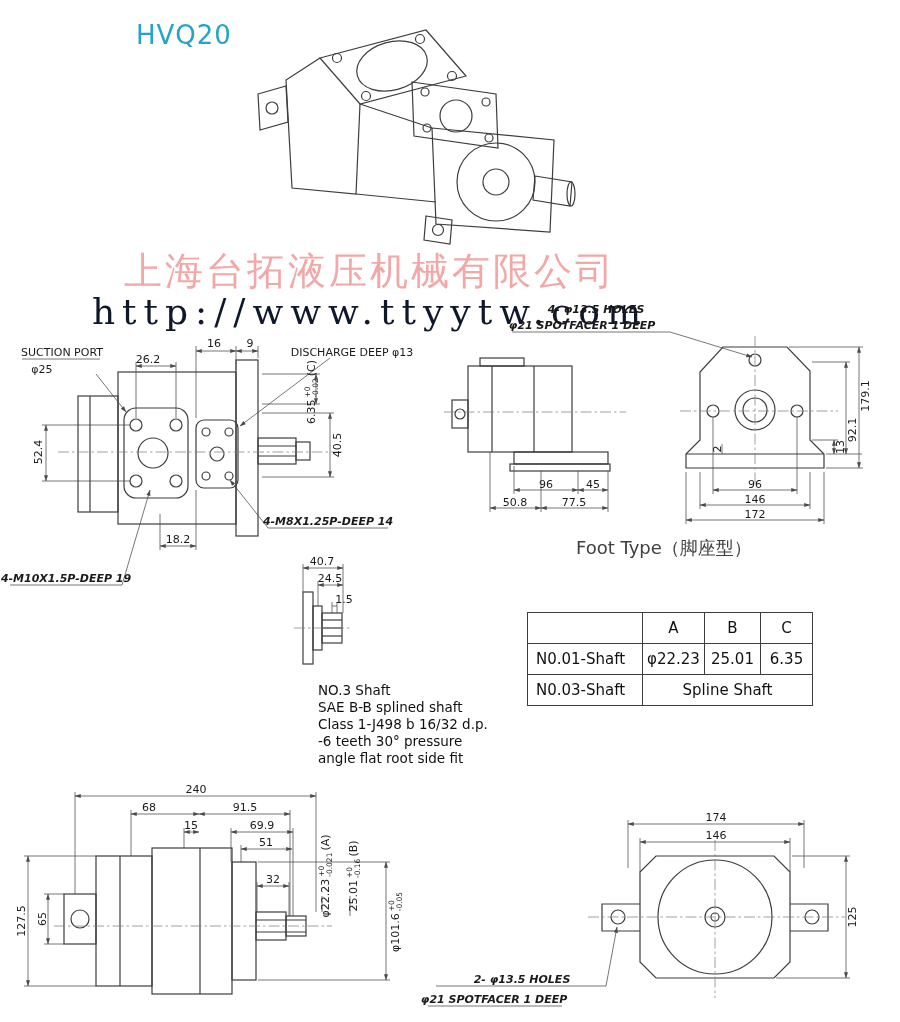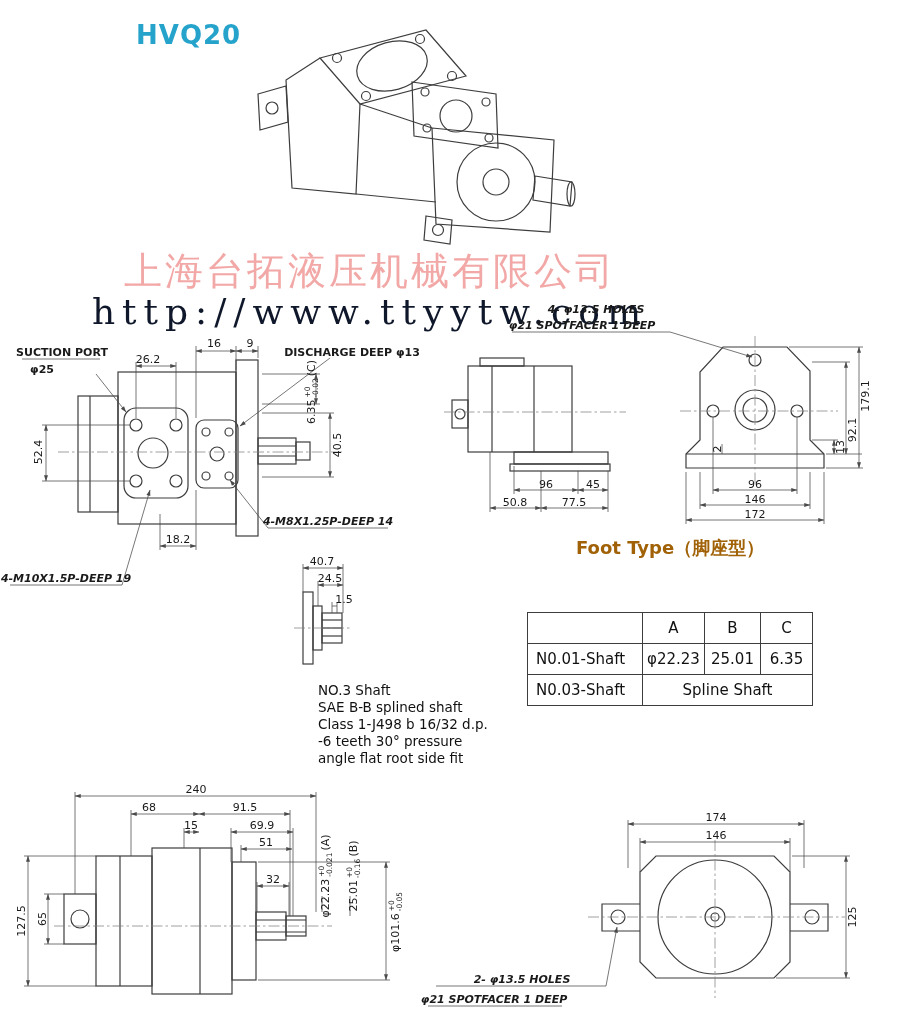--- a/index.html
+++ b/index.html
@@ -5,28 +5,28 @@
   html,body{margin:0;padding:0;}
   body{width:900px;height:1022px;position:relative;background:#fff;
        font-family:"DejaVu Sans","Liberation Sans",sans-serif;color:#1a1a1a;overflow:hidden;}
   #sheet{position:absolute;inset:0;width:900px;height:1022px;}
   svg.lw{position:absolute;left:0;top:0;}
   .obj{stroke:#3d3d3d;stroke-width:1.2;fill:none;}
   .dim{stroke:#4a4a4a;stroke-width:0.75;fill:none;}
   .cl{stroke:#808080;stroke-width:0.75;fill:none;stroke-dasharray:11 3 2.5 3;}
   .t{position:absolute;transform:translate(-50%,-50%);white-space:nowrap;font-size:11px;line-height:1;}
   .rot{transform:translate(-50%,-50%) rotate(-90deg);}
-  .b{font-weight:bold;}
+  .b{font-weight:normal;}
   .s10{font-size:11px;font-weight:bold;font-style:italic;}
   .tol{display:inline-flex;flex-direction:column;justify-content:center;font-size:7.5px;line-height:8px;margin:0 2px;vertical-align:middle;}
-  #title{position:absolute;left:136px;top:20px;font-size:26px;font-weight:bold;color:#25a3cb;letter-spacing:1px;}
+  #title{position:absolute;left:136px;top:20px;font-size:26px;font-weight:normal;color:#25a3cb;letter-spacing:1px;}
   .wm{position:absolute;left:0;width:740px;text-align:center;white-space:nowrap;pointer-events:none;}
   #wm1{top:246px;font-size:38px;color:#f2a8a6;letter-spacing:3px;}
   #wm2{top:291px;font-size:36px;color:#0f172a;letter-spacing:7px;font-family:"DejaVu Serif","Liberation Serif",serif;}
-  #caption{position:absolute;left:576px;top:536px;font-size:18px;font-weight:700;color:#a16207;}
+  #caption{position:absolute;left:576px;top:536px;font-size:18px;font-weight:400;color:#404040;}
   #notes{position:absolute;left:318px;top:682px;font-size:13.5px;line-height:17px;color:#111;}
   #stable{position:absolute;left:527px;top:612px;border-collapse:collapse;font-size:15px;color:#111;}
   #stable td{border:1px solid #3d3d3d;height:28px;}
   #stable td.lab{padding-left:8px;}
   #stable td.ctr{text-align:center;}
 </style>
 </head>
 <body>
 
 <div id="sheet">

